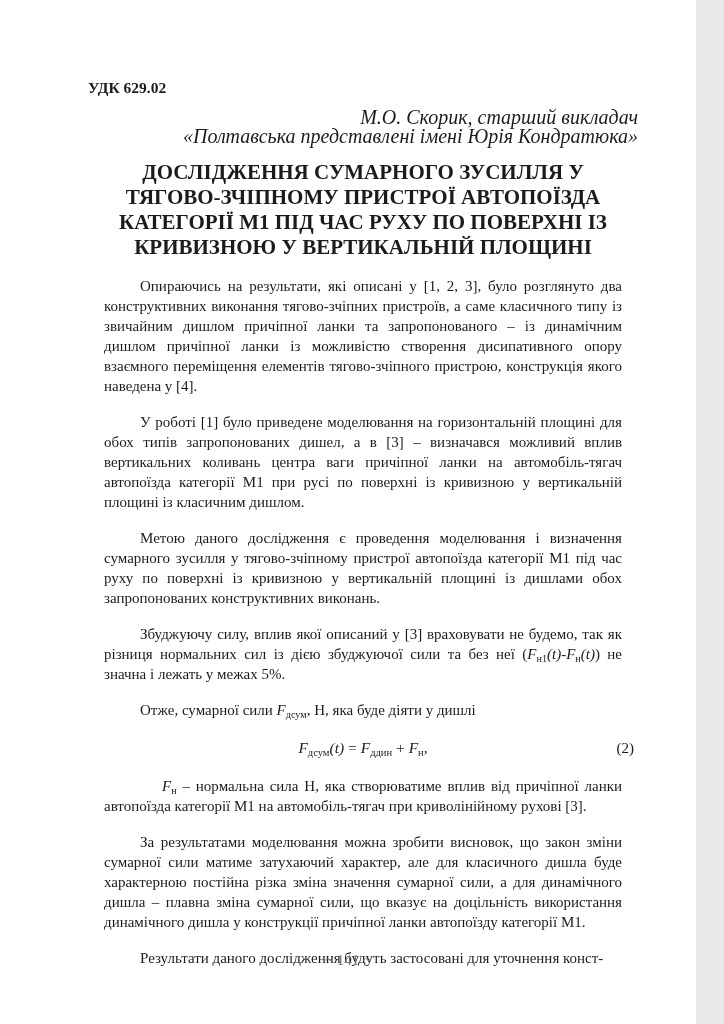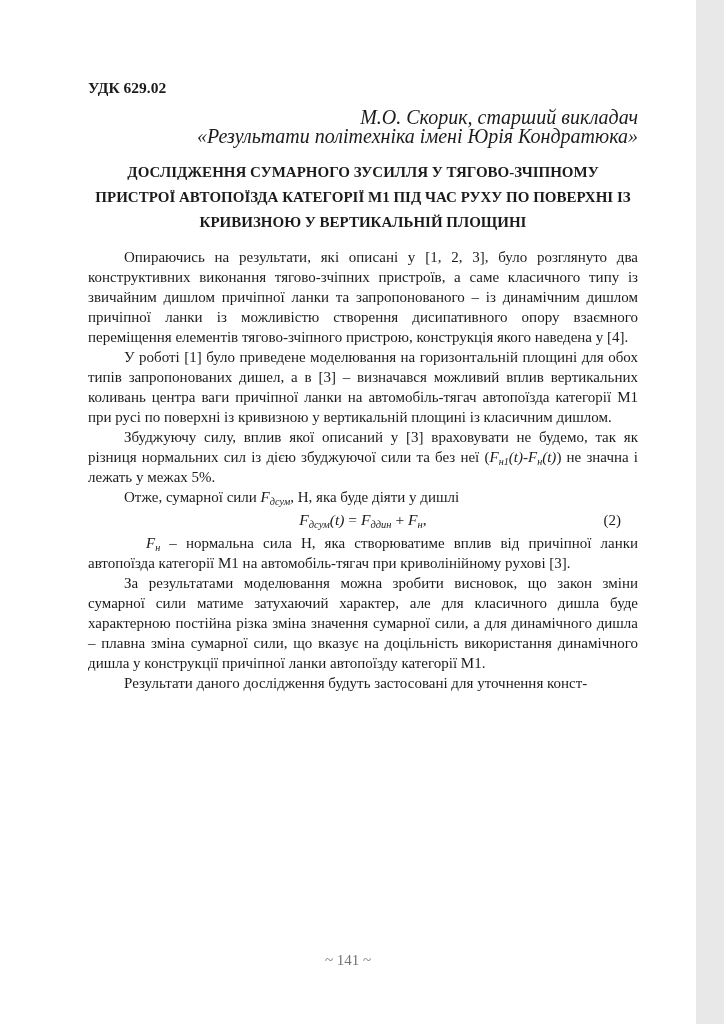--- a/index.html
+++ b/index.html
@@ -29,47 +29,46 @@
     margin-top: 10px;
     text-align: right;
     font-style: italic;
     font-size: 20px;
     line-height: 19px;
   }
   .article-title {
     margin: 14px 6px 12px 6px;
     text-align: center;
     font-weight: bold;
-    font-size: 15px;
+    font-size: 21px;
     line-height: 25px;
   }
   .body-text p.para {
-    margin: 0;
+    margin: 16px;
     font-size: 15px;
     line-height: 20px;
     text-align: justify;
     text-indent: 36px;
   }
   .body-text p.para.indent-lg { text-indent: 58px; }
   .mvar { font-style: italic; }
   sub.msub {
-    font-style: italic;
     font-size: 0.68em;
     line-height: 0;
     position: relative;
     vertical-align: baseline;
     top: 0.28em;
   }
   .mit { font-style: italic; }
   .equation-row {
     position: relative;
     text-align: center;
     font-size: 15.5px;
     line-height: 24px;
-    margin: 1px 17px;
+    margin: 1px 4px;
   }
   .eq-number {
     position: absolute;
     right: 0;
     top: 0;
     font-style: normal;
     font-size: 15px;
   }
   .page-number {
     position: absolute;
@@ -82,26 +81,27 @@
   }
 </style>
 </head>
 <body>
 
 <div class="page">
   <div class="content">
     <div class="udk">УДК 629.02</div>
     <div class="author-block">
       <div>М.О. Скорик, старший викладач</div>
-      <div>«Результати політехніка імені Юрія Кондратюка»</div>
+      <div>«Полтавська представлені імені Юрія Кондратюка»</div>
     </div>
     <div class="article-title">ДОСЛІДЖЕННЯ СУМАРНОГО ЗУСИЛЛЯ У ТЯГОВО-ЗЧІПНОМУ ПРИСТРОЇ АВТОПОЇЗДА КАТЕГОРІЇ М1 ПІД ЧАС РУХУ ПО ПОВЕРХНІ ІЗ КРИВИЗНОЮ У ВЕРТИКАЛЬНІЙ ПЛОЩИНІ</div>
     <div class="body-text">
         <p class="para">Опираючись на результати, які описані у [1, 2, 3], було розглянуто два конструктивних виконання тягово-зчіпних пристроїв, а саме класичного типу із звичайним дишлом причіпної ланки та запропонованого – із динамічним дишлом причіпної ланки із можливістю створення дисипативного опору взаємного переміщення елементів тягово-зчіпного пристрою, конструкція якого наведена у [4].</p>
         <p class="para">У роботі [1] було приведене моделювання на горизонтальній площині для обох типів запропонованих дишел, а в [3] – визначався можливий вплив вертикальних коливань центра ваги причіпної ланки на автомобіль-тягач автопоїзда категорії М1 при русі по поверхні із кривизною у вертикальній площині із класичним дишлом.</p>
+        <p class="para">Метою даного дослідження є проведення моделювання і визначення сумарного зусилля у тягово-зчіпному пристрої автопоїзда категорії М1 під час руху по поверхні із кривизною у вертикальній площині із дишлами обох запропонованих конструктивних виконань.</p>
         <p class="para">Збуджуючу силу, вплив якої описаний у [3] враховувати не будемо, так як різниця нормальних сил із дією збуджуючої сили та без неї (<span class="mvar">F</span><sub class="msub">н1</sub><span class="mit">(t)</span>-<span class="mvar">F</span><sub class="msub">н</sub><span class="mit">(t)</span>) не значна і лежать у межах 5%.</p>
         <p class="para">Отже, сумарної сили <span class="mvar">F</span><sub class="msub">дсум</sub>, Н, яка буде діяти у дишлі</p>
         <div class="equation-row"><span><span class="mvar">F</span><sub class="msub">дсум</sub><span class="mit">(t)</span> = <span class="mvar">F</span><sub class="msub">ддин</sub> + <span class="mvar">F</span><sub class="msub">н</sub>,</span><span class="eq-number">(2)</span></div>
         <p class="para indent-lg"><span class="mvar">F</span><sub class="msub">н</sub> – нормальна сила Н, яка створюватиме вплив від причіпної ланки автопоїзда категорії М1 на автомобіль-тягач при криволінійному рухові [3].</p>
         <p class="para">За результатами моделювання можна зробити висновок, що закон зміни сумарної сили матиме затухаючий характер, але для класичного дишла буде характерною постійна різка зміна значення сумарної сили, а для динамічного дишла – плавна зміна сумарної сили, що вказує на доцільність використання динамічного дишла у конструкції причіпної ланки автопоїзду категорії М1.</p>
         <p class="para">Результати даного дослідження будуть застосовані для уточнення конст-</p>
       </div>
   </div>
   <div class="page-number">~ 141 ~</div>
 </div>

